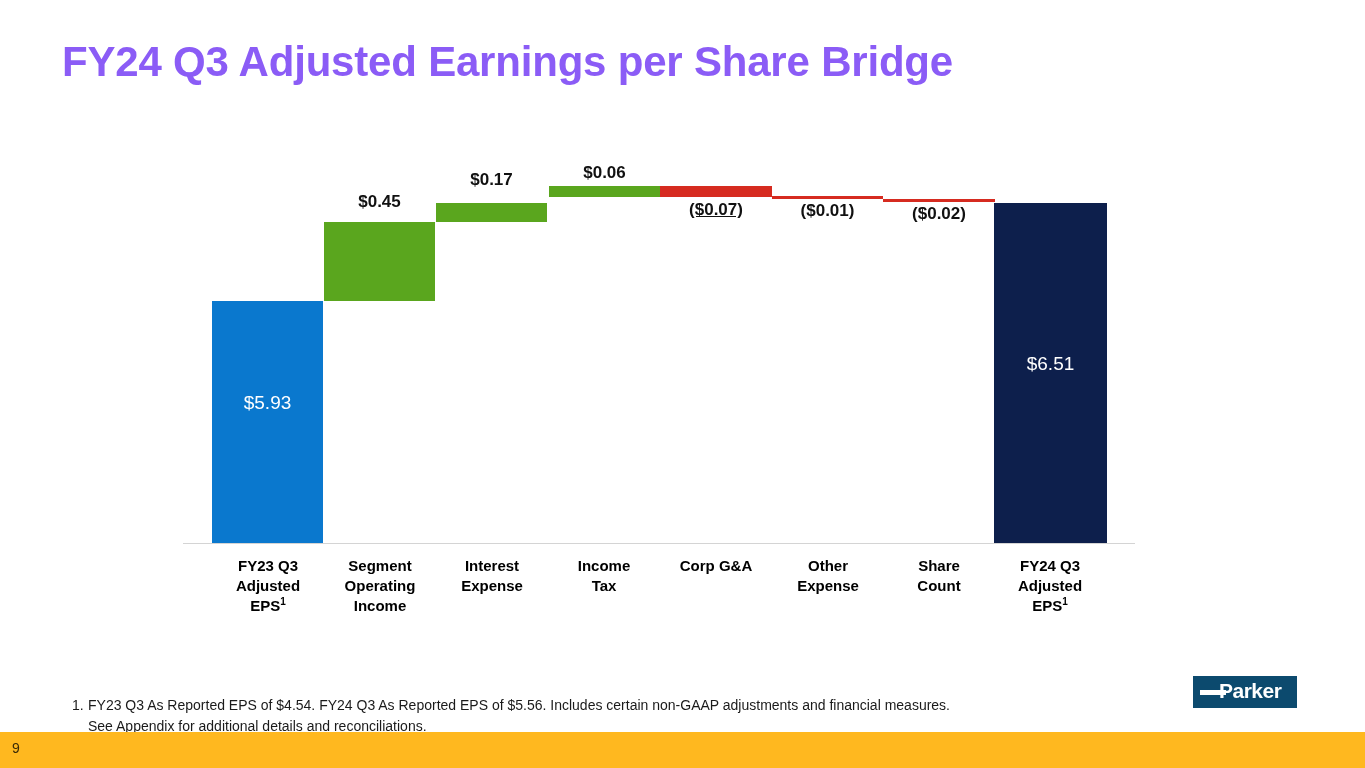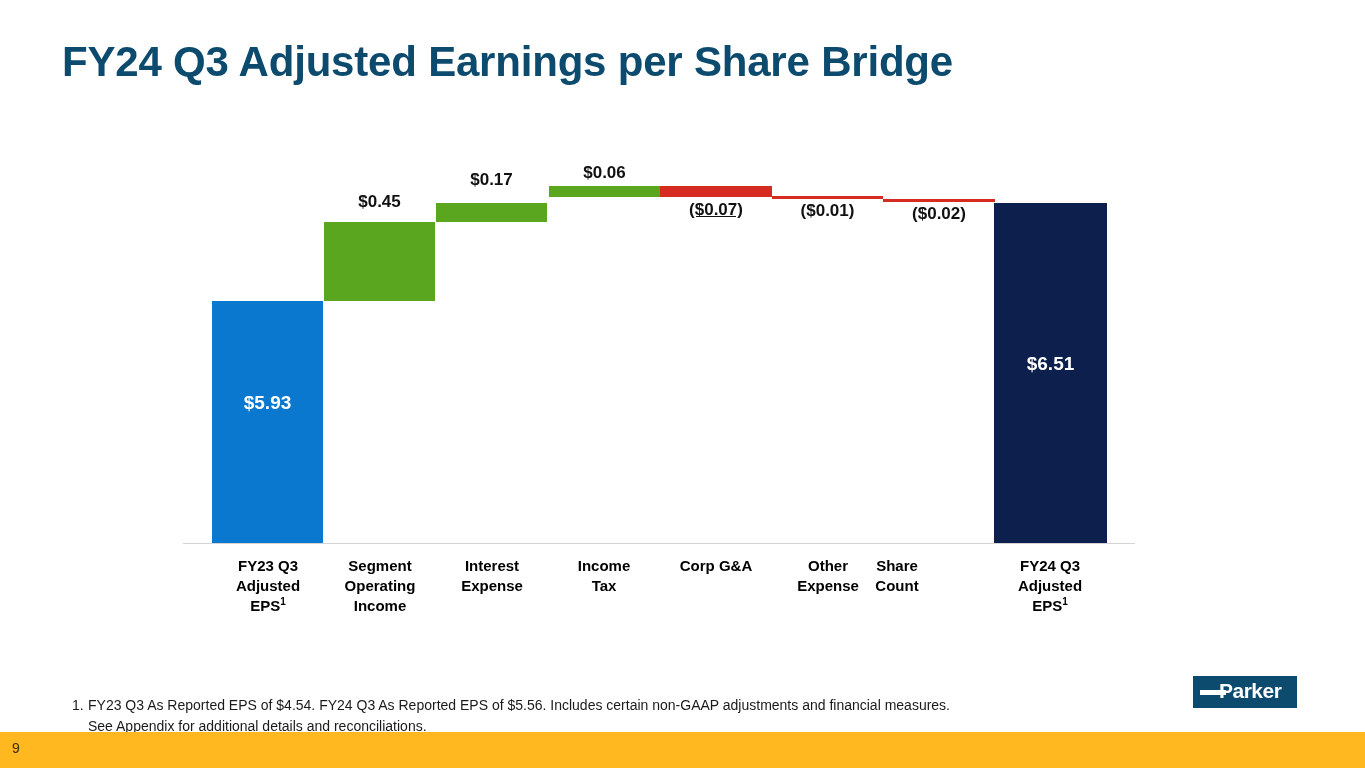--- a/index.html
+++ b/index.html
@@ -10,38 +10,38 @@
     overflow:hidden;
     position:relative;
   }
   #slide{position:absolute;inset:0;background:#fff;}
 
   
   .slide-title{
     position:absolute;left:62px;top:40px;
     font-size:42px;line-height:1.05;
     font-weight:bold;
-    color:#0c4a6e;
+    color:#8b5cf6;
     letter-spacing:-0.2px;
     white-space:nowrap;
   }
 
   
   #chart{
     position:absolute;left:0;top:0;width:1365px;height:660px;
   }
   .axis-line{
     position:absolute;
     left:183px;top:543px;width:952px;height:1px;
     background:#d4d4d4;
   }
   .bar{position:absolute;}
   .bar-label-in{
     position:absolute;
-    color:#ffffff;font-weight:bold;font-size:19px;
+    color:#ffffff;font-weight:normal;font-size:19px;
     text-align:center;
     white-space:nowrap;
   }
   .bar-label-out{
     position:absolute;
     color:#111111;font-weight:bold;font-size:17px;
     text-align:center;
     white-space:nowrap;
   }
   .cat-label{
@@ -135,21 +135,21 @@
         <div>Income</div>
         <div>Tax</div>
       </div>
       <div class="cat-label" style="left: 656px; width: 120px;">
         <div>Corp G&amp;A</div>
       </div>
       <div class="cat-label" style="left: 768px; width: 120px;">
         <div>Other</div>
         <div>Expense</div>
       </div>
-      <div class="cat-label" style="left: 837px; width: 120px;">
+      <div class="cat-label" style="left: 879px; width: 120px;">
         <div>Share</div>
         <div>Count</div>
       </div>
       <div class="cat-label" style="left: 990px; width: 120px;">
         <div>FY24 Q3</div>
         <div>Adjusted</div>
         <div>EPS<sup>1</sup></div>
       </div>
     </div>
 

